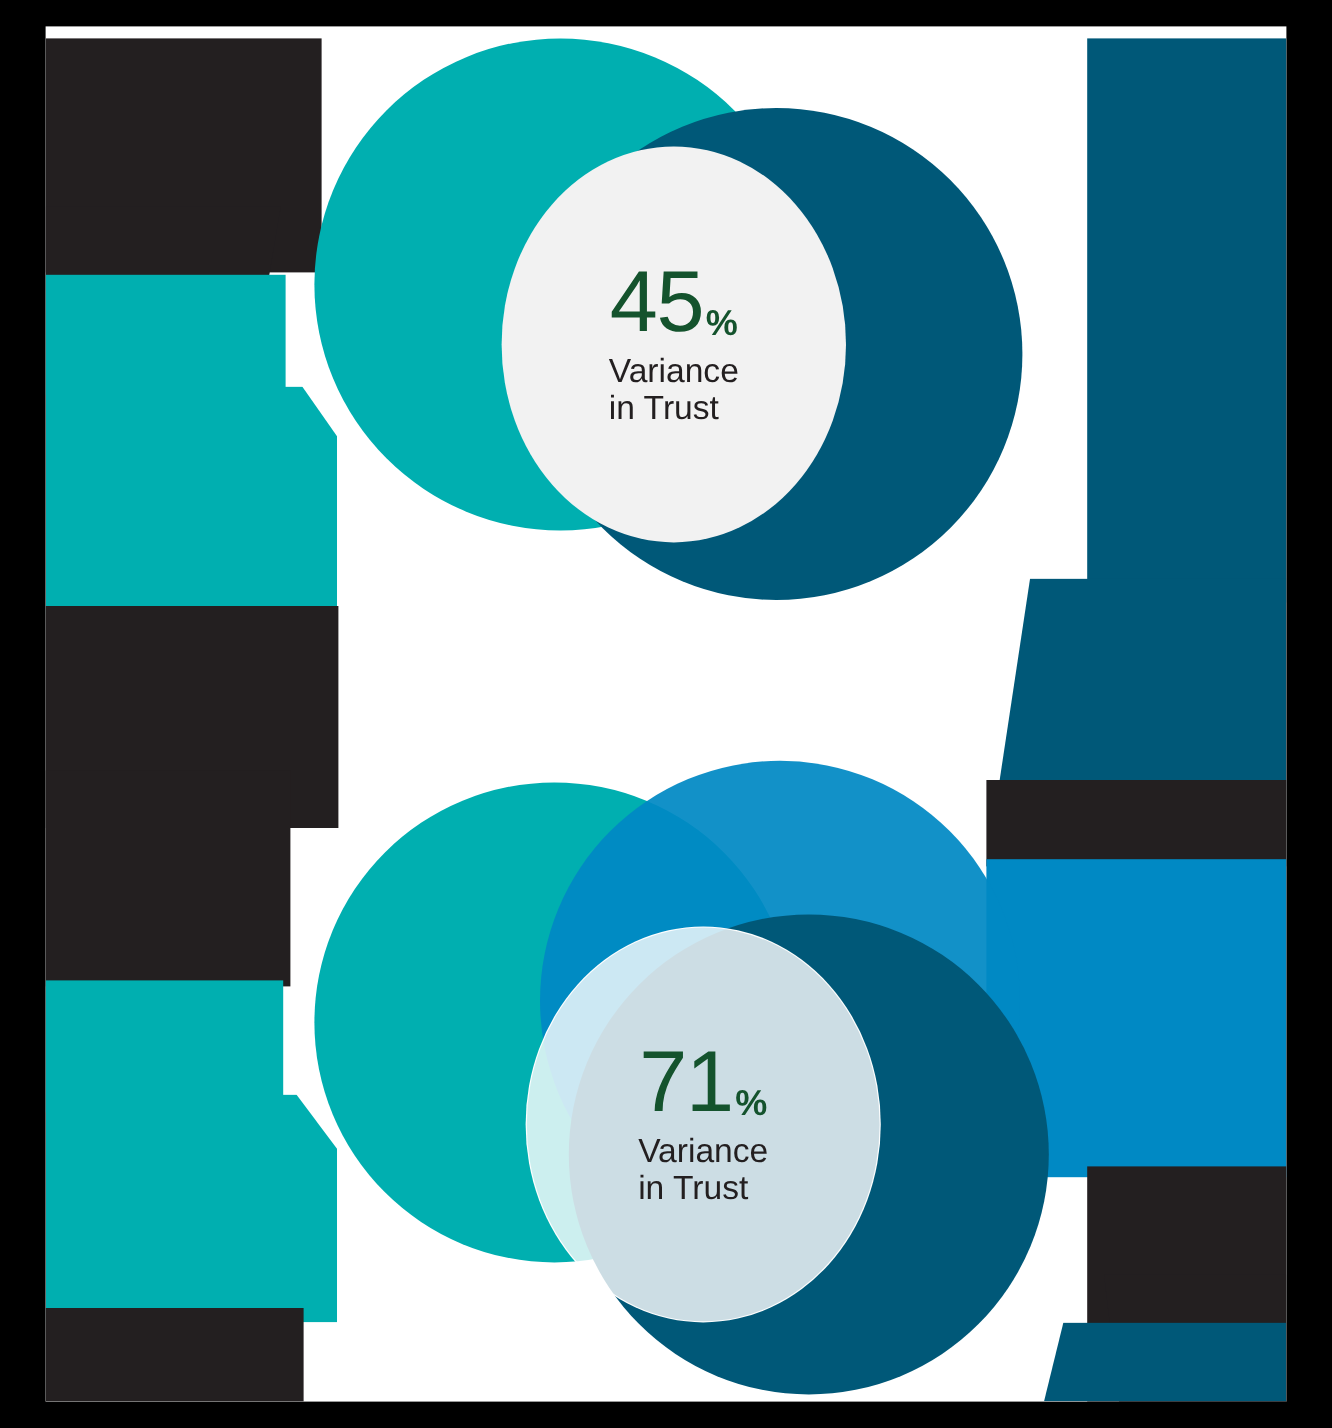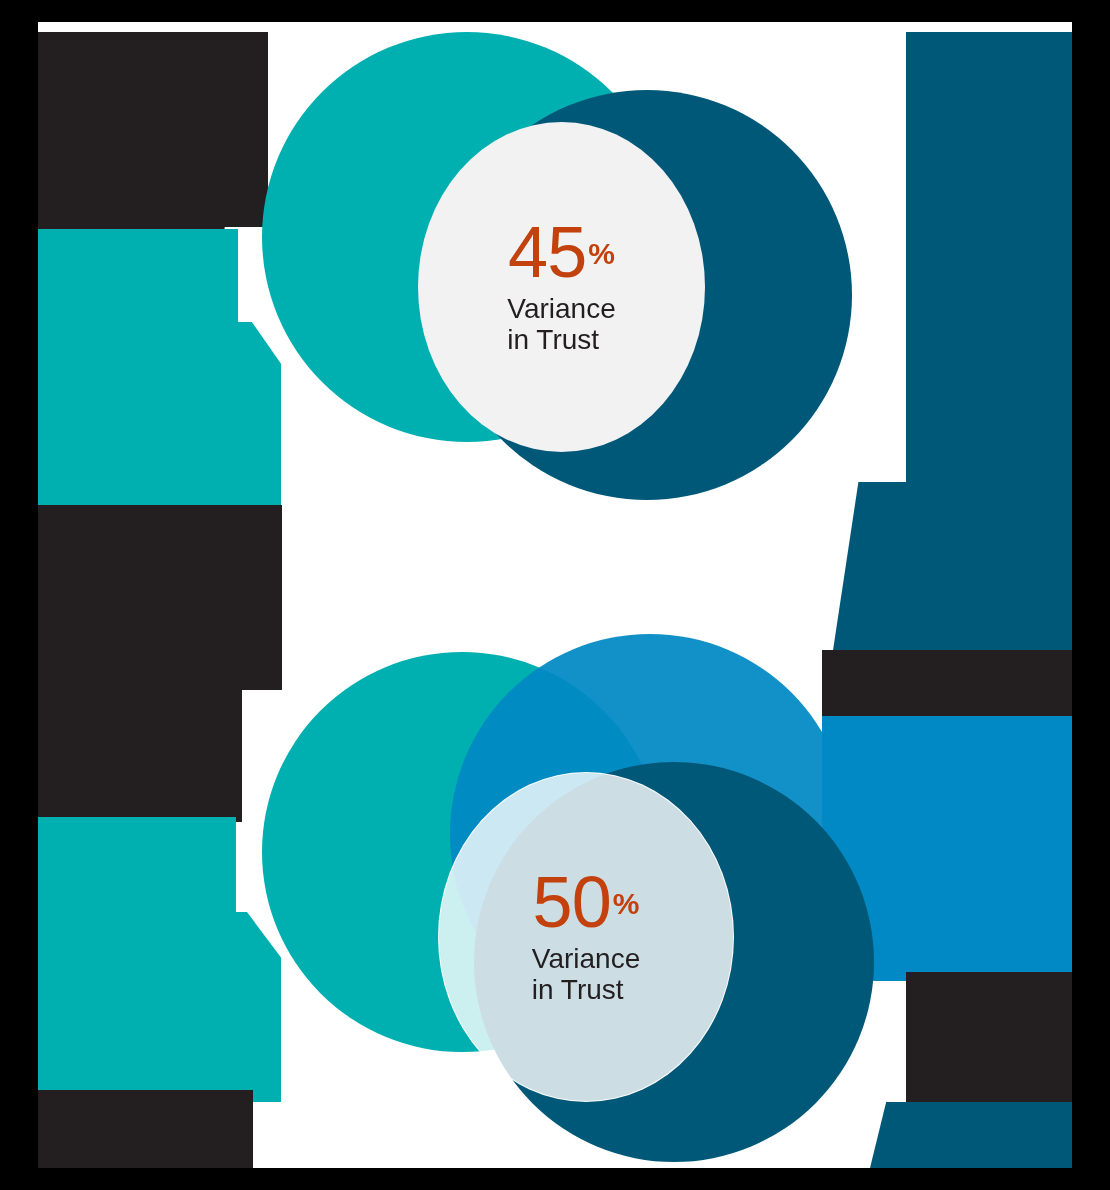--- a/index.html
+++ b/index.html
@@ -53,23 +53,23 @@
     background:rgba(255,255,255,0.80);
     border:1.5px solid rgba(255,255,255,0.95);
     display:flex;
     flex-direction:column;
     align-items:center;
     justify-content:center;
   }
 
   .pct-wrap {
     display:flex;
-    align-items:center;
+    align-items:flex-end;
     justify-content:center;
-    color:#c2410c;
+    color:#14532d;
     line-height:1;
   }
   .pct-num {
     font-size:72px;
     font-weight:400;
     letter-spacing:-1px;
     line-height:0.92;
   }
   .pct-sym {
     font-size:30px;
@@ -133,21 +133,21 @@
     <div class="venn" style="left:0px; top:600px; width:1034px; height:546px;">
 
       <div class="circle c-teal" style="left:224px; top:30px; width:400px; height:400px;"></div>
 
       <div class="circle c-blue" style="left:412px; top:12px; width:400px; height:400px; opacity:0.93;"></div>
 
       <div class="circle c-dblue" style="left:436px; top:140px; width:400px; height:400px;"></div>
 
       <div class="circle c-center-translucent" style="left:400px; top:150px; width:296px; height:330px;">
         <div class="pct-wrap">
-          <span class="pct-num">50</span>
+          <span class="pct-num">71</span>
           <span class="pct-sym">%</span>
         </div>
         <div class="pct-label">
           <span>Variance</span>
           <span>in Trust</span>
         </div>
       </div>
     </div>
 
   </div>

